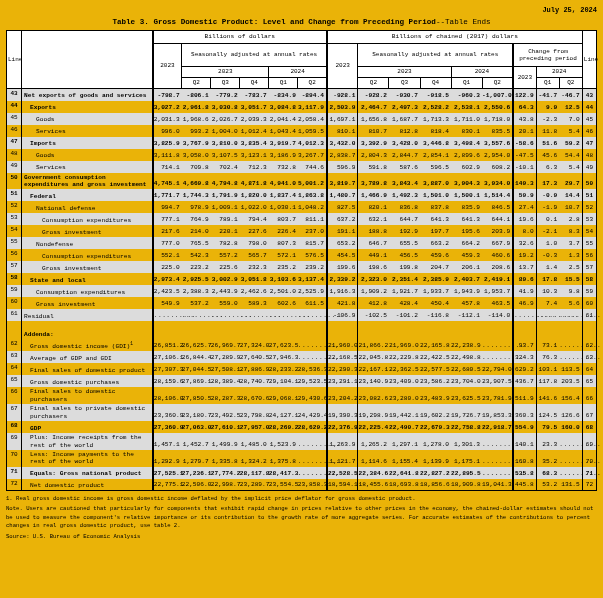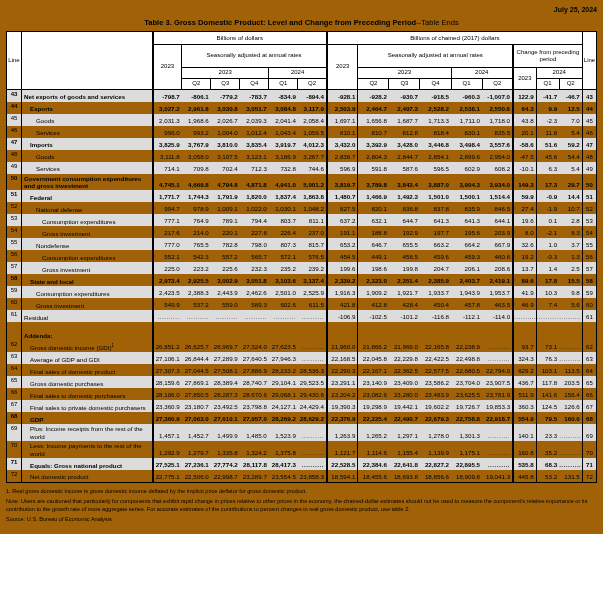--- a/index.html
+++ b/index.html
@@ -1,19 +1,19 @@
 <!DOCTYPE html>
 <html><head>
 <meta charset="utf-8">
 <style>
   * { box-sizing: border-box; }
   html,body { margin:0; padding:0; background:#fff; }
   .page {
-    width:603px; height:534px; padding:6px 6px 0 6px;
-    font-family:Liberation Sans, sans-serif; color:#000; background:#a16207;
+    width:603px; height:598px; padding:6px 6px 0 6px;
+    font-family:Liberation Mono, monospace; color:#000; background:#eab308;
     position:relative; overflow:hidden;
   }
   .date-line { text-align:right; font-size:7px; font-weight:bold; height:10px; }
   .title-line { text-align:center; font-size:7.6px; margin:2px 0 4px 0; }
   .title-line .tb { font-weight:bold; }
   .title-line .tt { font-weight:normal; }
 
   table.gdp { border-collapse:collapse; table-layout:fixed; width:591px; border:1.5px solid #000; }
   th, td { padding:0; font-size:6.2px; }
 

